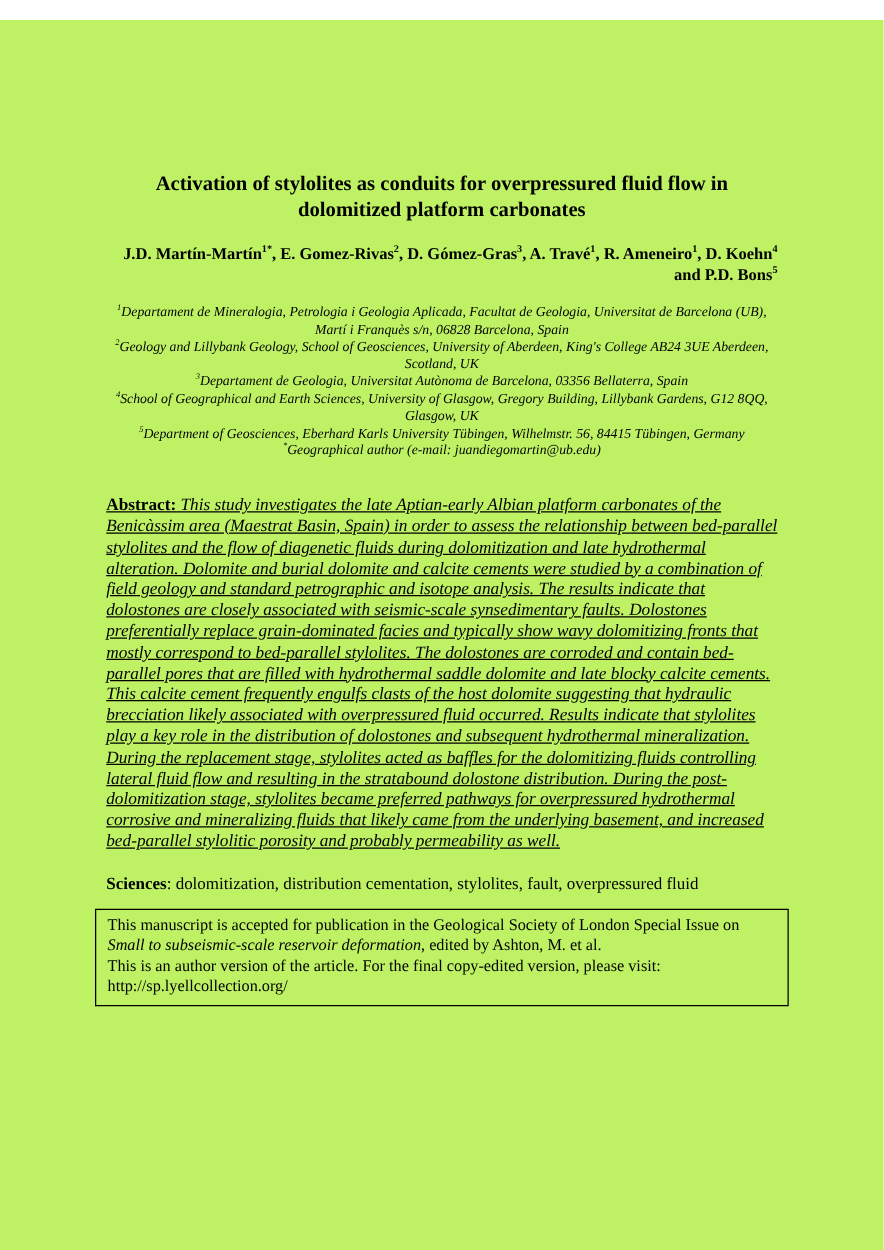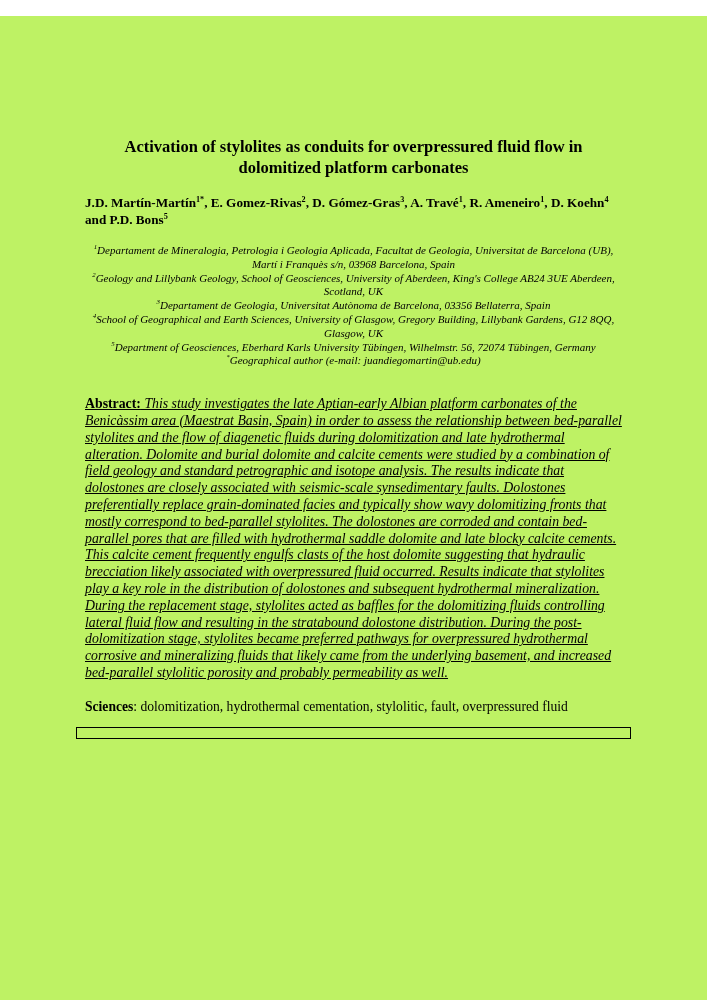--- a/index.html
+++ b/index.html
@@ -19,21 +19,21 @@
     margin: 0;
     font-size: 16.5px;
     font-weight: bold;
     text-align: center;
     line-height: 21px;
   }
   .authors {
     margin: 16px 0 0 0;
     font-size: 13.2px;
     font-weight: bold;
-    text-align: left;
+    text-align: right;
     line-height: 17px;
   }
   sup.s {
     font-size: 62%;
     vertical-align: super;
     line-height: 0;
   }
   .affiliations {
     margin-top: 16px;
     font-size: 11px;
@@ -77,28 +77,30 @@
 </head>
 <body>
 
 <div class="page">
 
   <h1 class="title">Activation of stylolites as conduits for overpressured fluid flow in dolomitized platform carbonates</h1>
 
   <p class="authors"><span><span>J.D. Martín-Martín</span><sup class="s">1*</sup><span>, </span></span><span><span>E. Gomez-Rivas</span><sup class="s">2</sup><span>, </span></span><span><span>D. Gómez-Gras</span><sup class="s">3</sup><span>, </span></span><span><span>A. Travé</span><sup class="s">1</sup><span>, </span></span><span><span>R. Ameneiro</span><sup class="s">1</sup><span>, </span></span><span><span>D. Koehn</span><sup class="s">4</sup><span> and </span></span><span><span>P.D. Bons</span><sup class="s">5</sup><span></span></span></p>
 
   <div class="affiliations">
-    <div><sup class="s">1</sup><span>Departament de Mineralogia, Petrologia i Geologia Aplicada, Facultat de Geologia, Universitat de Barcelona (UB), Martí i Franquès s/n, 03968 Barcelona, Spain</span></div>
+    <div><sup class="s">1</sup><span>Departament de Mineralogia, Petrologia i Geologia Aplicada, Facultat de Geologia, Universitat de Barcelona (UB), Martí i Franquès s/n, 06828 Barcelona, Spain</span></div>
     <div><sup class="s">2</sup><span>Geology and Lillybank Geology, School of Geosciences, University of Aberdeen, King's College AB24 3UE Aberdeen, Scotland, UK</span></div>
     <div><sup class="s">3</sup><span>Departament de Geologia, Universitat Autònoma de Barcelona, 03356 Bellaterra, Spain</span></div>
     <div><sup class="s">4</sup><span>School of Geographical and Earth Sciences, University of Glasgow, Gregory Building, Lillybank Gardens, G12 8QQ, Glasgow, UK</span></div>
-    <div><sup class="s">5</sup><span>Department of Geosciences, Eberhard Karls University Tübingen, Wilhelmstr. 56, 72074 Tübingen, Germany</span></div>
+    <div><sup class="s">5</sup><span>Department of Geosciences, Eberhard Karls University Tübingen, Wilhelmstr. 56, 84415 Tübingen, Germany</span></div>
     <div><sup class="s">*</sup><span>Geographical author (e-mail: </span><a class="email-link">juandiegomartin@ub.edu</a><span>)</span></div>
   </div>
 
   <p class="abstract"><span class="abs-label">Abstract:</span><span> This study investigates the late Aptian-early Albian platform carbonates of the Benicàssim area (Maestrat Basin, Spain) in order to assess the relationship between bed-parallel stylolites and the flow of diagenetic fluids during dolomitization and late hydrothermal alteration. Dolomite and burial dolomite and calcite cements were studied by a combination of field geology and standard petrographic and isotope analysis. The results indicate that dolostones are closely associated with seismic-scale synsedimentary faults. Dolostones preferentially replace grain-dominated facies and typically show wavy dolomitizing fronts that mostly correspond to bed-parallel stylolites. The dolostones are corroded and contain bed-parallel pores that are filled with hydrothermal saddle dolomite and late blocky calcite cements. This calcite cement frequently engulfs clasts of the host dolomite suggesting that hydraulic brecciation likely associated with overpressured fluid occurred. Results indicate that stylolites play a key role in the distribution of dolostones and subsequent hydrothermal mineralization. During the replacement stage, stylolites acted as baffles for the dolomitizing fluids controlling lateral fluid flow and resulting in the stratabound dolostone distribution. During the post-dolomitization stage, stylolites became preferred pathways for overpressured hydrothermal corrosive and mineralizing fluids that likely came from the underlying basement, and increased bed-parallel stylolitic porosity and probably permeability as well.</span></p>
 
-  <p class="keywords"><span class="kw-label">Sciences</span><span>: dolomitization, hydrothermal cementation, stylolitic, fault, overpressured fluid</span></p>
+  <p class="keywords"><span class="kw-label">Sciences</span><span>: dolomitization, distribution cementation, stylolites, fault, overpressured fluid</span></p>
 
   <div class="notice-box">
+    <p><span>This manuscript is accepted for publication in the Geological Society of London Special Issue on </span><i>Small to subseismic-scale reservoir deformation</i><span>, edited by Ashton, M. et al.</span></p>
+    <p><span>This is an author version of the article. For the final copy-edited version, please visit: </span><a class="url-link">http://sp.lyellcollection.org/</a></p>
   </div>
 
 </div>
 
 </body></html>

